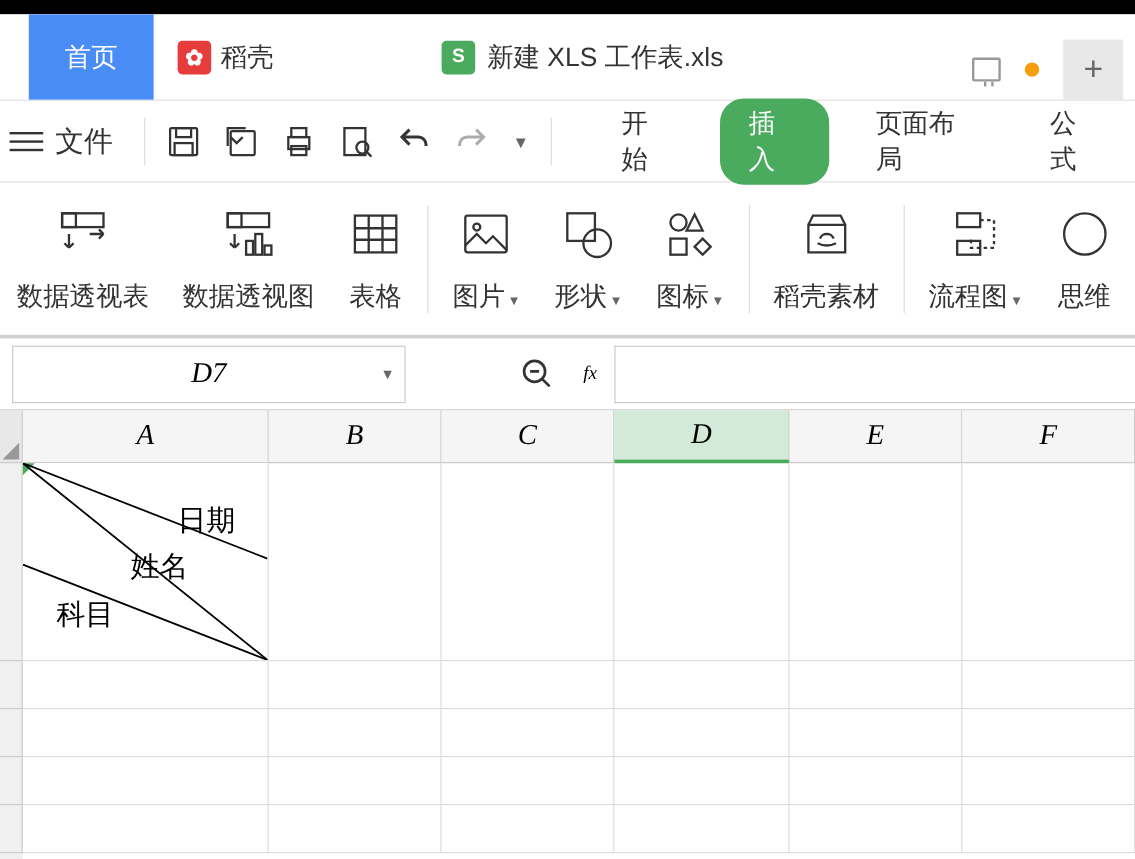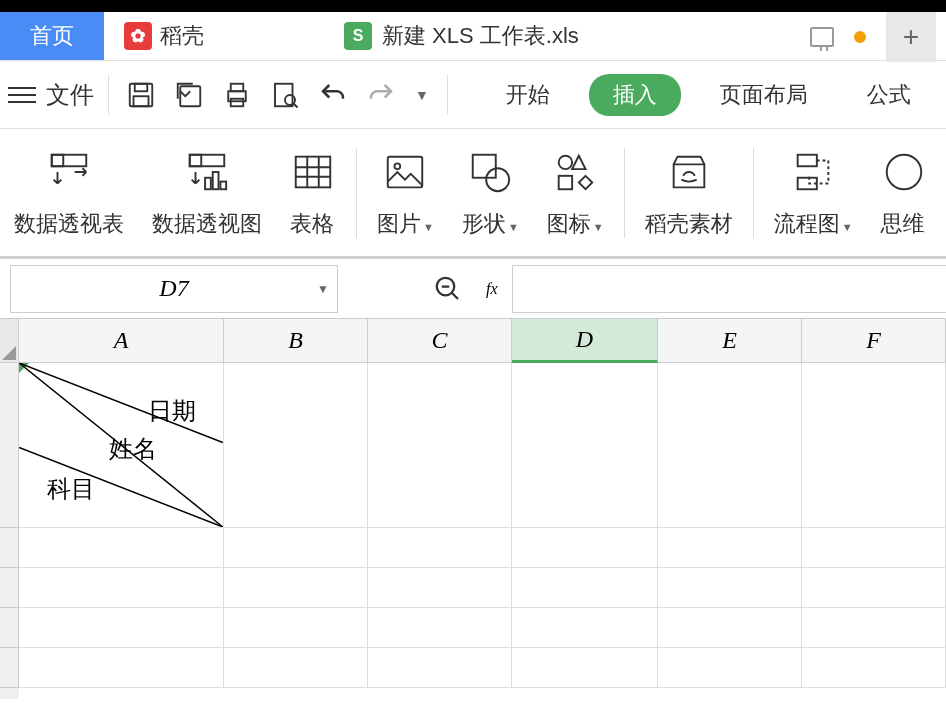--- a/index.html
+++ b/index.html
@@ -1,45 +1,45 @@
 <!DOCTYPE html>
 <html><head>
   <meta charset="utf-8">
   <style>
     * { margin: 0; padding: 0; box-sizing: border-box; }
     body { font-family: "Microsoft YaHei", sans-serif; width: 946px; height: 716px; overflow: hidden; background: #fff; }
     
     .top-black { height: 12px; background: #000; }
     
-    .tabs-bar { display: flex; align-items: flex-start; height: 49px; background: #fff; border-bottom: 1px solid #e0e0e0; }
+    .tabs-bar { display: flex; align-items: flex-end; height: 72px; background: #fff; border-bottom: 1px solid #e0e0e0; padding-left: 24px; }
     .tab { display: flex; align-items: center; padding: 0 20px; height: 100%; font-size: 22px; cursor: pointer; }
     .tab-home { background: #4a8cf5; color: #fff; font-weight: 500; padding: 0 30px; }
     .tab-docer { color: #333; gap: 8px; }
     .docer-icon { width: 28px; height: 28px; background: #e73c3c; border-radius: 4px; display: flex; align-items: center; justify-content: center; color: #fff; font-size: 18px; font-weight: bold; }
     .tab-file { color: #333; gap: 10px; margin-left: 100px; }
     .xls-icon { width: 28px; height: 28px; background: #4aaa5d; border-radius: 4px; display: flex; align-items: center; justify-content: center; color: #fff; font-size: 16px; font-weight: bold; }
     .tabs-right { margin-left: auto; display: flex; align-items: center; gap: 20px; padding-right: 10px; }
     .present-icon { width: 24px; height: 20px; border: 2px solid #999; border-radius: 2px; position: relative; }
     .present-icon::after { content: ""; position: absolute; bottom: -6px; left: 8px; width: 4px; height: 4px; border-left: 2px solid #999; border-right: 2px solid #999; }
     .dot-orange { width: 12px; height: 12px; background: #f59e0b; border-radius: 50%; }
     .plus-btn { width: 50px; height: 50px; background: #e8e8e8; display: flex; align-items: center; justify-content: center; font-size: 28px; color: #666; }
     
     .toolbar-row { display: flex; align-items: center; height: 68px; padding: 0 8px; border-bottom: 1px solid #e0e0e0; }
     .menu-icon { width: 28px; display: flex; flex-direction: column; gap: 5px; margin-right: 10px; }
     .menu-icon span { height: 2px; background: #333; }
-    .file-label { font-size: 24px; color: #333; margin-right: 6px; }
+    .file-label { font-size: 24px; color: #333; margin-right: 18px; }
     .divider-v { width: 1px; height: 40px; background: #ddd; margin: 0 8px; }
     .tb-btn { width: 40px; height: 40px; display: flex; align-items: center; justify-content: center; color: #333; margin: 0 4px; cursor: pointer; }
     .tb-btn svg { width: 30px; height: 30px; }
     .dropdown-arrow { font-size: 14px; color: #666; margin: 0 10px; }
     .ribbon-tab { font-size: 22px; color: #333; padding: 0 20px; cursor: pointer; }
     .ribbon-tab-active { background: #4aaa5d; color: #fff; border-radius: 20px; padding: 6px 24px; }
     
     .ribbon-content { display: flex; align-items: center; height: 130px; padding: 10px 0; border-bottom: 3px solid #d0d0d0; }
-    .ribbon-group { display: flex; flex-direction: column; padding: 0 14px; cursor: pointer; }
+    .ribbon-group { display: flex; flex-direction: column; align-items: center; padding: 0 14px; cursor: pointer; }
     .ribbon-group .icon-box { height: 50px; display: flex; align-items: center; justify-content: center; }
     .ribbon-group .icon-box svg { width: 46px; height: 46px; }
     .ribbon-group .label { font-size: 22px; color: #333; margin-top: 12px; white-space: nowrap; }
     .ribbon-divider { width: 1px; height: 90px; background: #ddd; margin: 0 6px; }
     .dd-small { font-size: 11px; color: #666; margin-left: 2px; }
     
     .formula-bar { display: flex; align-items: center; height: 60px; border-bottom: 1px solid #ccc; }
     .cell-ref-box { width: 328px; height: 48px; border: 1px solid #ccc; display: flex; align-items: center; padding: 0 14px; margin: 0 10px; position: relative; }
     .cell-ref-text { font-size: 24px; font-style: italic; font-family: "Times New Roman", serif; flex: 1; text-align: center; }
     .cell-ref-dd { position: absolute; right: 8px; font-size: 12px; color: #666; }

